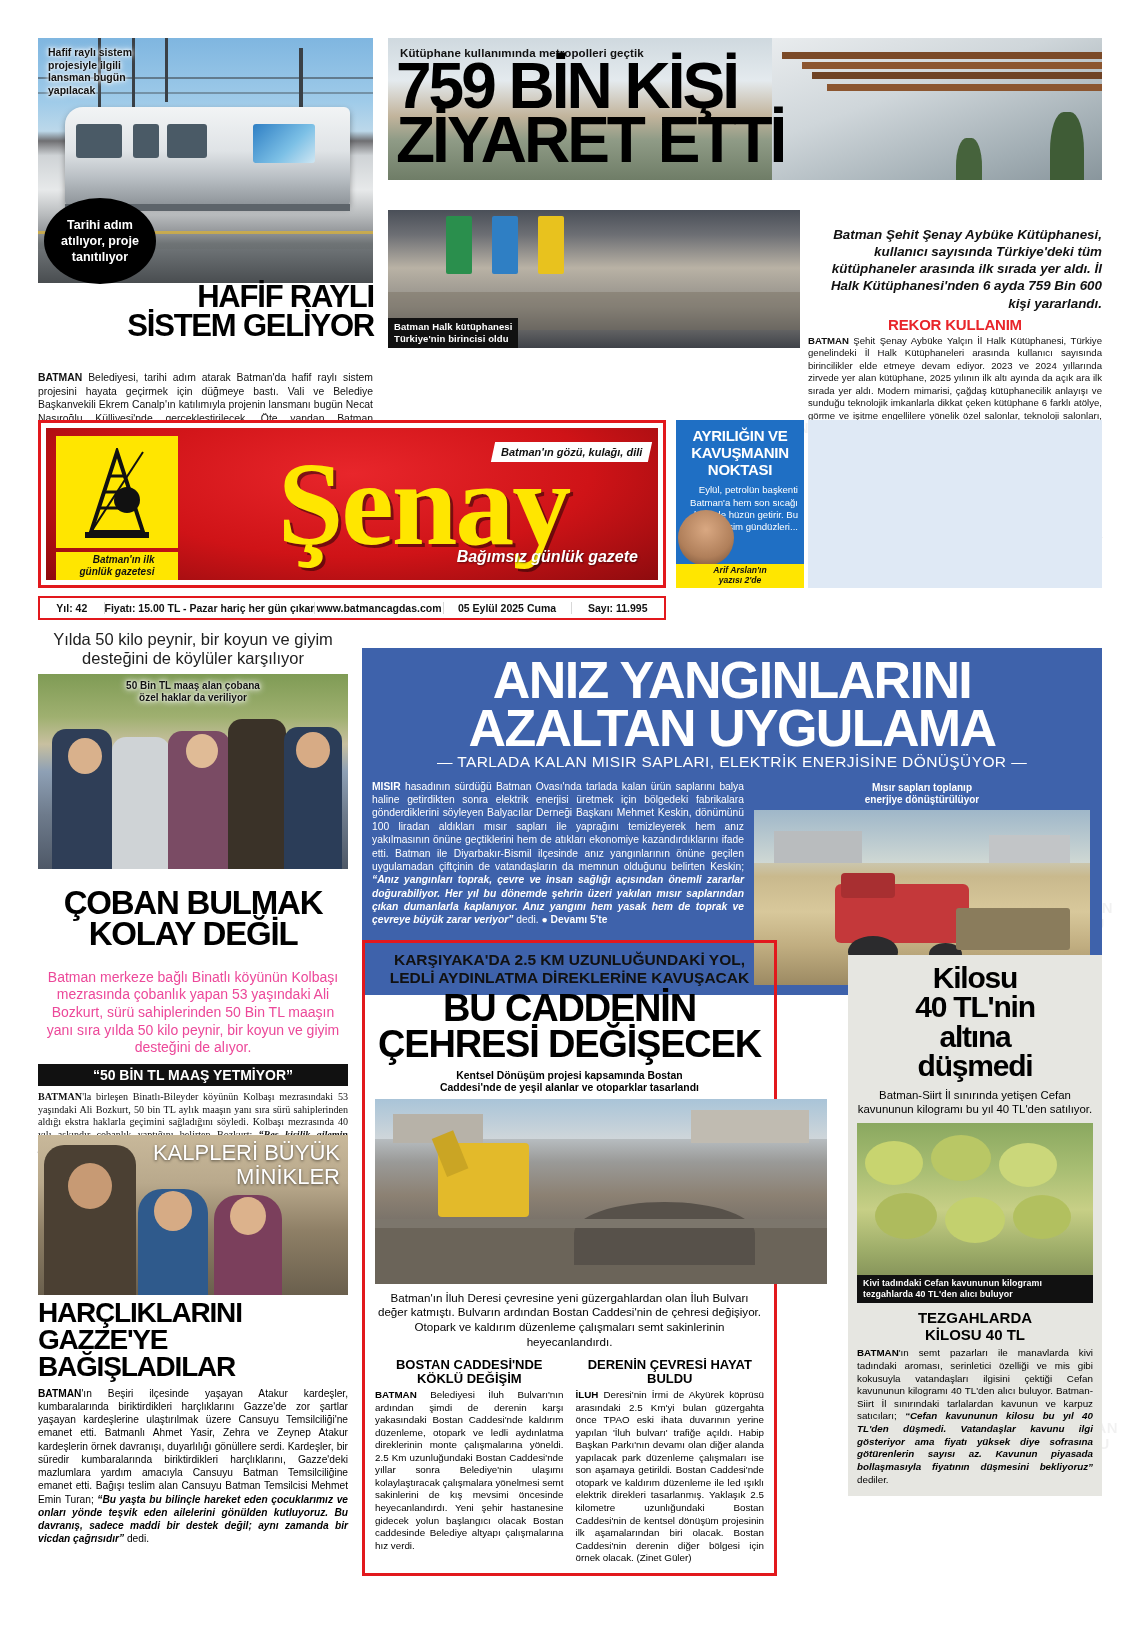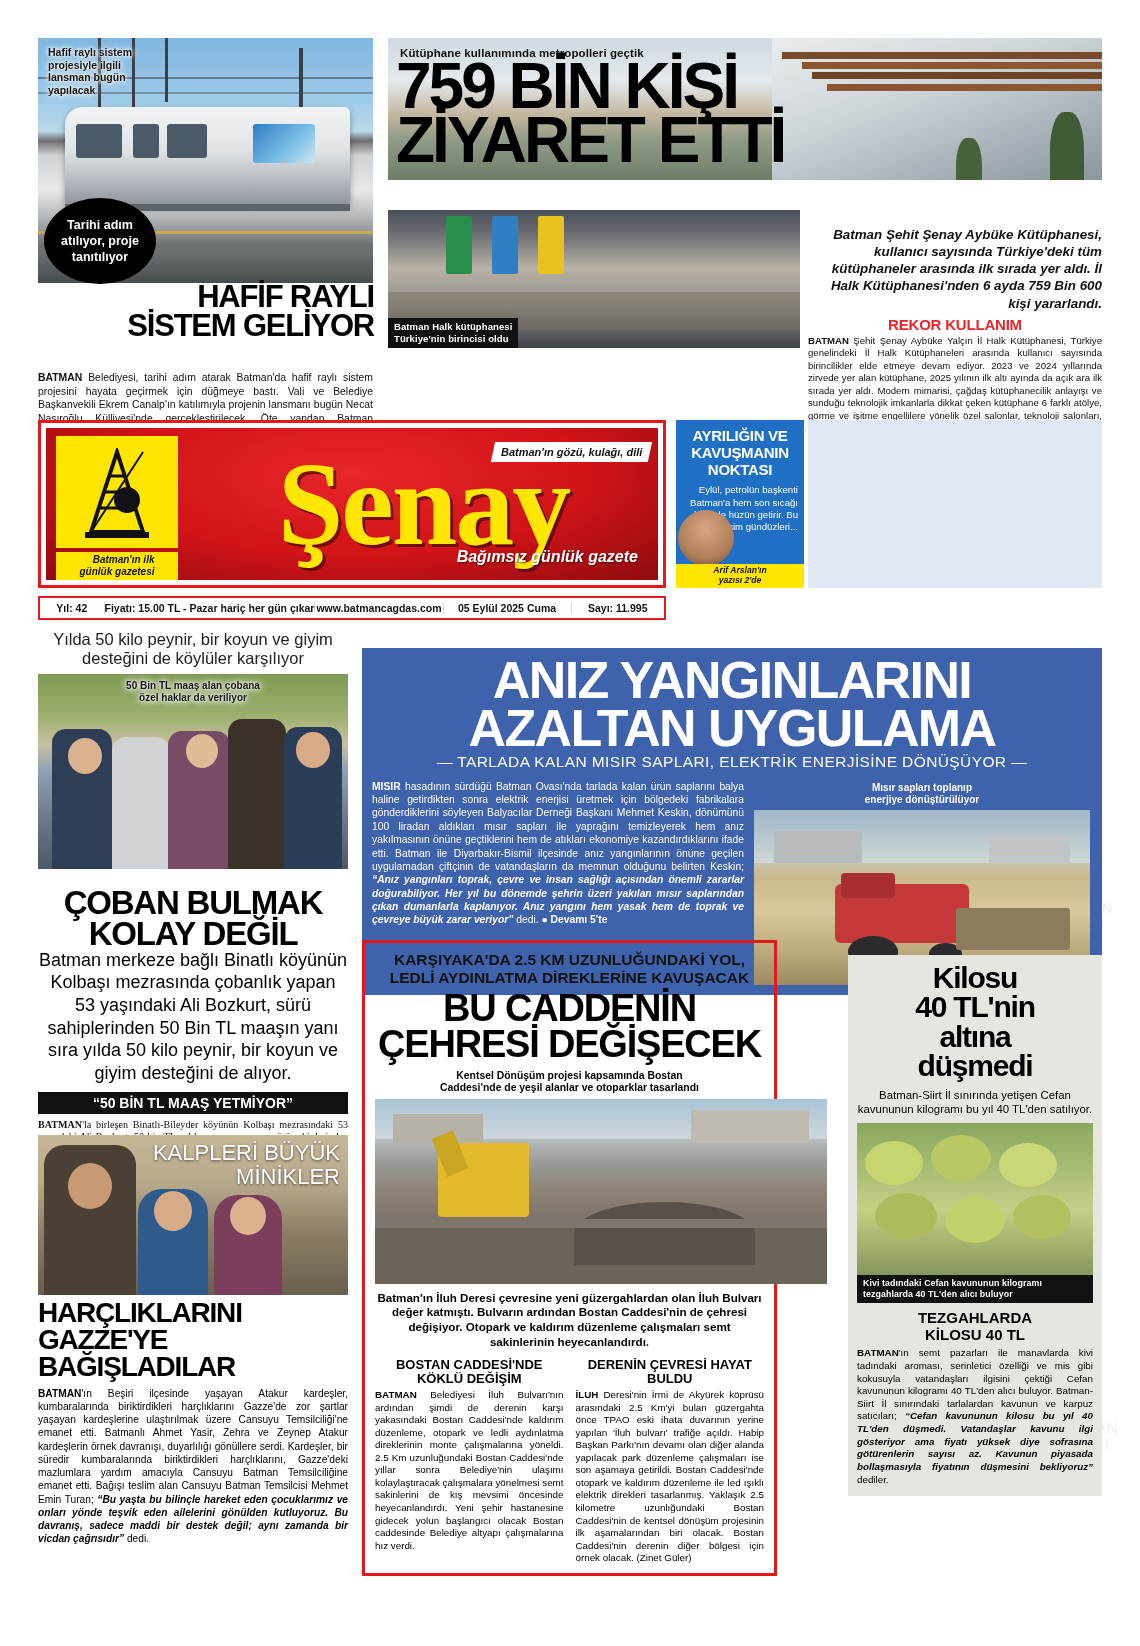--- a/index.html
+++ b/index.html
@@ -129,21 +129,21 @@
   #shep { left:38px; top:630px; width:310px; }
   .kicker-serif { font-family:"Liberation Sans", sans-serif; font-size:16.5px; line-height:1.14;
     text-align:center; color:#222; }
   #shep-photo { margin-top:6px; width:310px; height:195px; position:relative;
     background: linear-gradient(180deg,#7f9b55 0%, #9fb070 22%, #c8c0a0 36%, #8ea0b5 50%, #6e7b8c 72%, #4e5867 100%); }
   .shep-cap-white { position:absolute; left:40px; top:6px; width:230px; text-align:center;
     font-size:10px; font-weight:bold; color:#111; line-height:1.2;
     text-shadow:0 0 3px #fff,0 0 6px #fff,0 0 9px #fff; }
   .figure { position:absolute; bottom:0; border-radius:14px 14px 0 0; }
   #shep-head { margin-top:18px; font-size:33px; line-height:.94; text-align:center; }
-  #shep-lead { margin-top:0; font-size:18px; line-height:1.26; text-align:center; color:#000000; }
+  #shep-lead { margin-top:20px; font-size:14px; line-height:1.26; text-align:center; color:#ec4899; }
   .black-bar { margin-top:7px; background:#111; color:#fff; text-align:center;
     font-size:14px; font-weight:900; padding:3px 0; }
   #shep-body { margin-top:5px; font-family:"Liberation Serif", serif; font-size:10.1px;
     line-height:1.27; text-align:justify; color:#111; }
   #shep-body i { font-style:italic; font-weight:bold; }
   .cont { color:#111; font-weight:bold; }
   .cont .dot { color:#e2181d; }
 
   
   #aniz { left:362px; top:648px; width:740px; }
@@ -170,21 +170,21 @@
   #kalp-body { margin-top:6px; font-size:10.2px; line-height:1.3; text-align:justify; }
   #kalp-body i { font-style:italic; font-weight:bold; }
 
   
   #cadde { left:362px; top:940px; width:415px; border:3px solid #e2181d; padding:8px 10px 8px; }
   #cadde-kicker { text-align:center; font-size:15.5px; font-weight:bold; line-height:1.14; color:#111; }
   #cadde-head { text-align:center; font-size:38px; line-height:.94; margin-top:5px; }
   #cadde-cap { margin-top:7px; text-align:center; font-size:10.4px; font-weight:bold; line-height:1.2; }
   #cadde-photo { margin-top:4px; width:452px; height:185px; position:relative;
     background: linear-gradient(180deg,#a9c4d8 0%, #c4ccd2 16%, #9a9a98 34%, #8c8173 52%, #6f6a64 74%, #4f4b46 100%); }
-  #cadde-lead { margin-top:7px; font-size:11.6px; line-height:1.27; text-align:center;font-weight:bold; }
+  #cadde-lead { margin-top:7px; font-size:11.6px; line-height:1.27; text-align:center; }
   #cadde-cols { display:flex; gap:12px; margin-top:8px; }
   .cadde-col { width:220px; }
   .sub-black { text-align:center; font-size:13px; font-weight:900; line-height:1.1; margin-bottom:3px; }
   .cadde-col p { font-size:9.8px; line-height:1.28; text-align:justify; }
 
   
   #kilo { left:848px; top:955px; width:254px; background:#e6e6e1; padding:8px 9px 10px; }
   #kilo-head { text-align:center; font-size:30px; line-height:.98; }
   #kilo-lead { margin-top:7px; text-align:center; font-size:11.4px; line-height:1.26; }
   #kilo-photo { margin-top:7px; width:236px; height:180px; position:relative;

